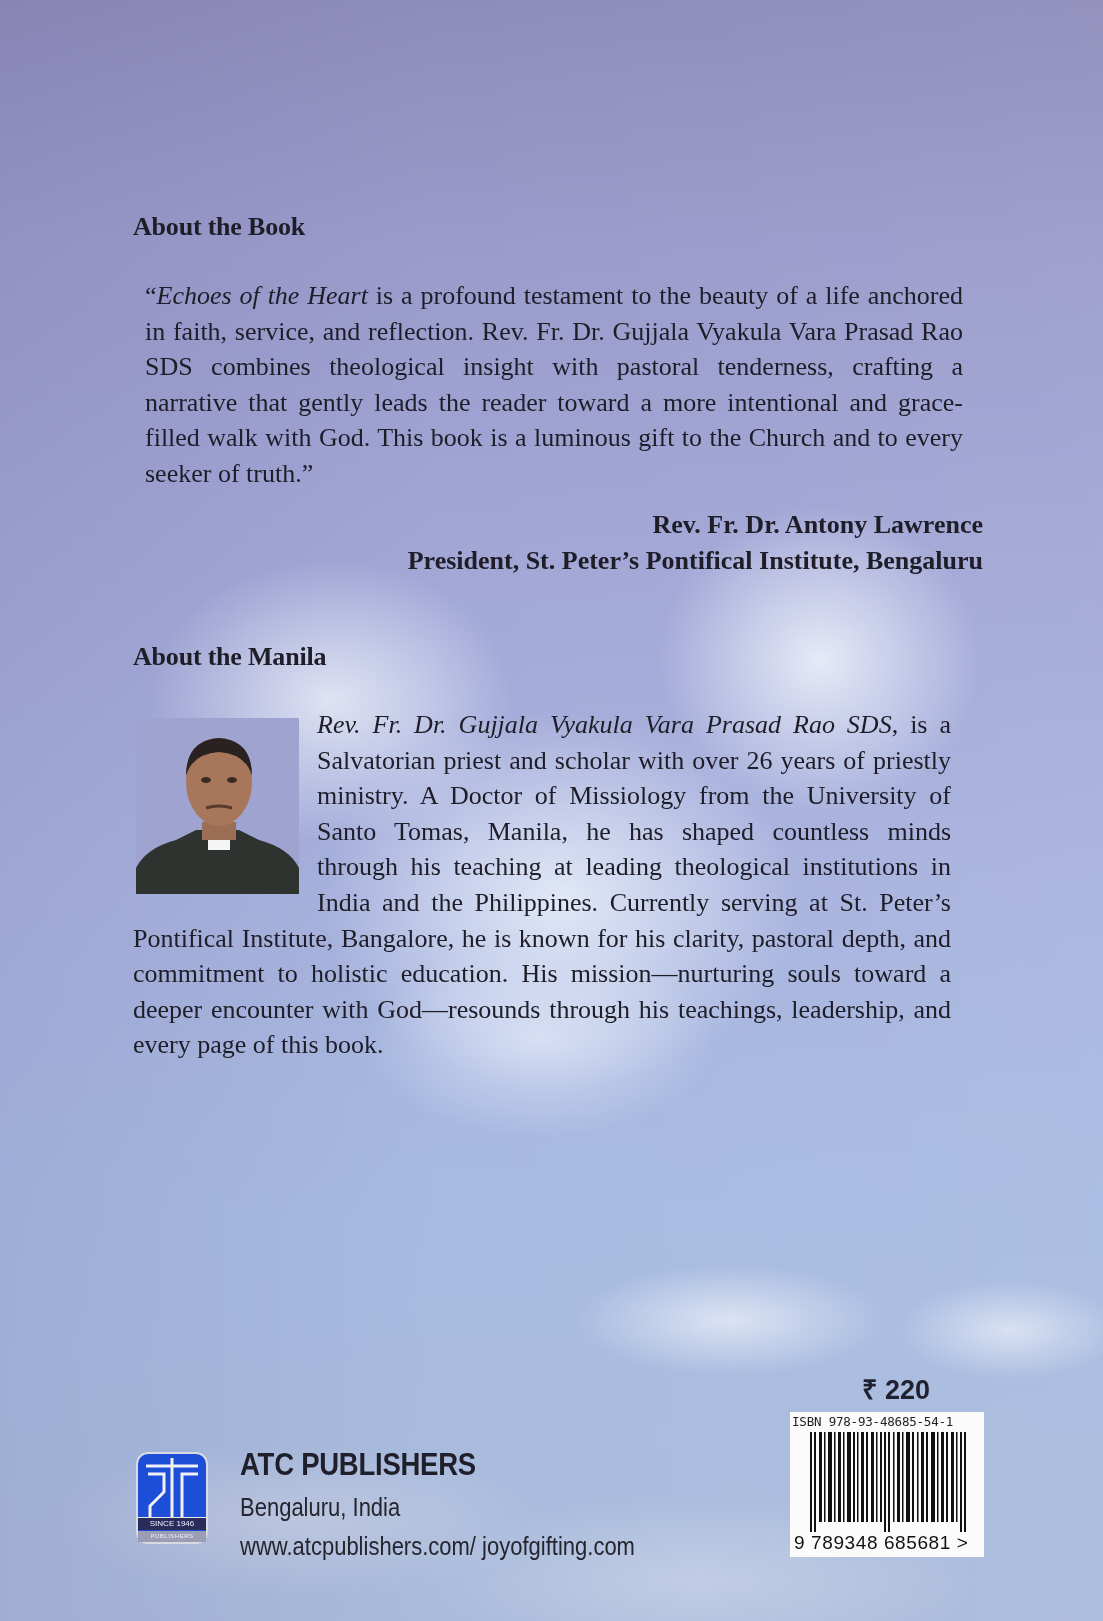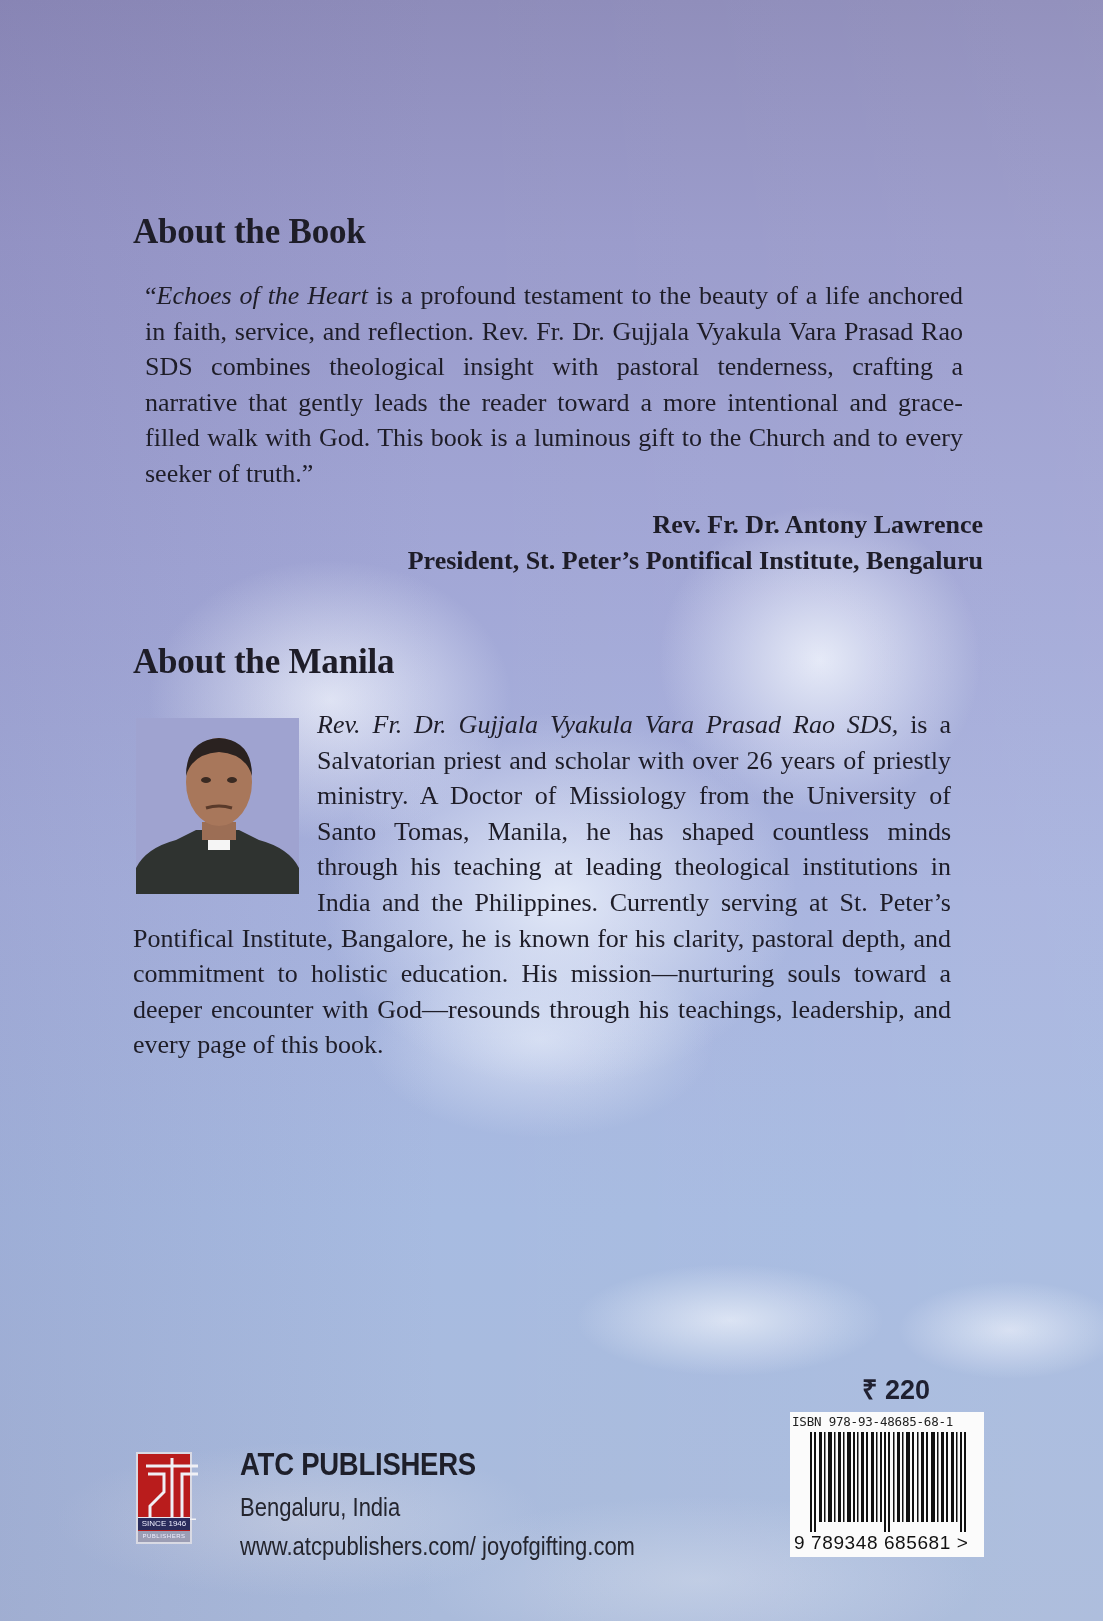--- a/index.html
+++ b/index.html
@@ -13,39 +13,39 @@
       radial-gradient(ellipse 250px 140px at 540px 1040px, rgba(226,233,248,0.7), rgba(226,233,248,0) 70%),
       radial-gradient(ellipse 220px 80px at 730px 1320px, rgba(235,240,250,0.75), rgba(235,240,250,0) 70%),
       radial-gradient(ellipse 160px 70px at 1010px 1330px, rgba(235,240,250,0.7), rgba(235,240,250,0) 70%),
       radial-gradient(ellipse 350px 110px at 300px 1520px, rgba(210,215,230,0.55), rgba(210,215,230,0) 70%),
       radial-gradient(ellipse 400px 120px at 700px 1580px, rgba(210,218,235,0.55), rgba(210,218,235,0) 70%),
       linear-gradient(180deg, #8e8cba 0%, #9a9bcb 15%, #a2a7d6 35%, #a8b3de 55%, #a7bbe1 75%, #aabbdb 100%);
   }
   .cover::after { content: ""; position: absolute; inset: 0;
     background: linear-gradient(90deg, rgba(90,80,140,0.12), rgba(255,255,255,0) 40%, rgba(255,255,255,0.05) 100%); }
 
-  .heading { position: absolute; left: 133px; font-size: 35px; font-weight: bold; letter-spacing: -0.2px; margin: 0; }
+  .heading { position: absolute; left: 133px; font-size: 26px; font-weight: bold; letter-spacing: -0.2px; margin: 0; }
   .para { position: absolute; font-size: 26px; line-height: 35.6px; text-align: justify; text-align-last: left; margin: 12px; }
   .para em { font-style: italic; }
 
   #book-heading { top: 212px; }
   #book-blurb { left: 133px; top: 266px; width: 818px; }
   .attrib { position: absolute; right: 120px; font-size: 26px; font-weight: bold; text-align: right; margin: 0; }
   #attrib-name { top: 510px; }
   #attrib-title { top: 546px; }
 
   #author-heading { top: 642px; }
   .author-photo { position: absolute; left: 136px; top: 718px; width: 163px; height: 176px; overflow: hidden;
     background: linear-gradient(180deg, #a1a6d2 0%, #9ea2cf 100%); }
   .author-photo svg { display: block; }
   #author-bio-wrap { position: absolute; left: 133px; top: 688px; width: 818px; font-size: 26px; line-height: 35.6px; text-align: justify; margin-top: 19px; }
   #author-bio-wrap .float-spacer { float: left; width: 184px; height: 212px; }
   #author-bio-wrap em { font-style: italic; }
 
-  .logo { position: absolute; left: 136px; top: 1452px; width: 56px; height: 92px; border: 2px solid #d9dae4; border-radius: 0; background: #b91c1c; box-sizing: border-box; }
+  .logo { position: absolute; left: 136px; top: 1452px; width: 72px; height: 92px; border: 2px solid #d9dae4; border-radius: 12px; background: #1d4ed8; box-sizing: border-box; }
   .logo-since { position: absolute; left: 0; right: 0; bottom: 12px; height: 12px; background: #2a2c5c; color: #eef; font-family: "Liberation Sans", sans-serif; font-size: 8px; text-align: center; line-height: 12px; border-top: 1px solid #e6e6ee; }
   .logo-pub { position: absolute; left: 0; right: 0; bottom: 0; height: 11px; background: #9b9db4; color: #eef; font-family: "Liberation Sans", sans-serif; font-size: 6px; text-align: center; line-height: 11px; letter-spacing: 0.5px; }
   .pub-name { position: absolute; left: 240px; top: 1446px; font-family: "Liberation Sans", sans-serif; font-size: 32px; font-weight: bold; color: #1e1f2a; letter-spacing: -0.3px; transform: scaleX(0.86); transform-origin: left; margin: 0; }
   .pub-city { position: absolute; left: 240px; top: 1493px; font-family: "Liberation Sans", sans-serif; font-size: 25px; color: #24252e; transform: scaleX(0.88); transform-origin: left; margin: 0; }
   .pub-web { position: absolute; left: 240px; top: 1532px; font-family: "Liberation Sans", sans-serif; font-size: 25px; color: #24252e; transform: scaleX(0.88); transform-origin: left; margin: 0; }
 
   .price { position: absolute; left: 862px; top: 1370px; font-family: "Liberation Sans", sans-serif; font-size: 27px; font-weight: bold; color: #1f2030; margin: 0; text-align: right; }
   .barcode-box { position: absolute; left: 790px; top: 1412px; width: 194px; height: 145px; background: #fbfbfb; }
   .isbn-text { position: absolute; left: 2px; top: 2px; font-family: "DejaVu Sans Mono", monospace; font-size: 12.5px; color: #222; white-space: nowrap; letter-spacing: -0.2px; }
   .bars { position: absolute; left: 20px; top: 20px; width: 160px; height: 100px; }
@@ -92,21 +92,21 @@
   </svg>
   <div class="logo-since">SINCE 1946</div>
   <div class="logo-pub">PUBLISHERS</div>
 </div>
 <p class="pub-name">ATC PUBLISHERS</p>
 <p class="pub-city">Bengaluru, India</p>
 <p class="pub-web">www.atcpublishers.com/ joyofgifting.com</p>
 
 <p class="price">₹ 220</p>
 <div class="barcode-box">
-  <div class="isbn-text">ISBN 978-93-48685-68-1</div>
+  <div class="isbn-text">ISBN 978-93-48685-54-1</div>
   <svg class="bars" viewBox="0 0 160 100" preserveAspectRatio="none">
     <g fill="#111">
       <rect x="0" y="0" width="2" height="100"></rect>
         <rect x="4" y="0" width="2" height="100"></rect>
       <rect x="9" y="0" width="3" height="90"></rect>
         <rect x="14" y="0" width="1.5" height="90"></rect>
       <rect x="18" y="0" width="4" height="90"></rect>
         <rect x="24" y="0" width="1.5" height="90"></rect>
       <rect x="28" y="0" width="3" height="90"></rect>
         <rect x="33" y="0" width="1.5" height="90"></rect>

